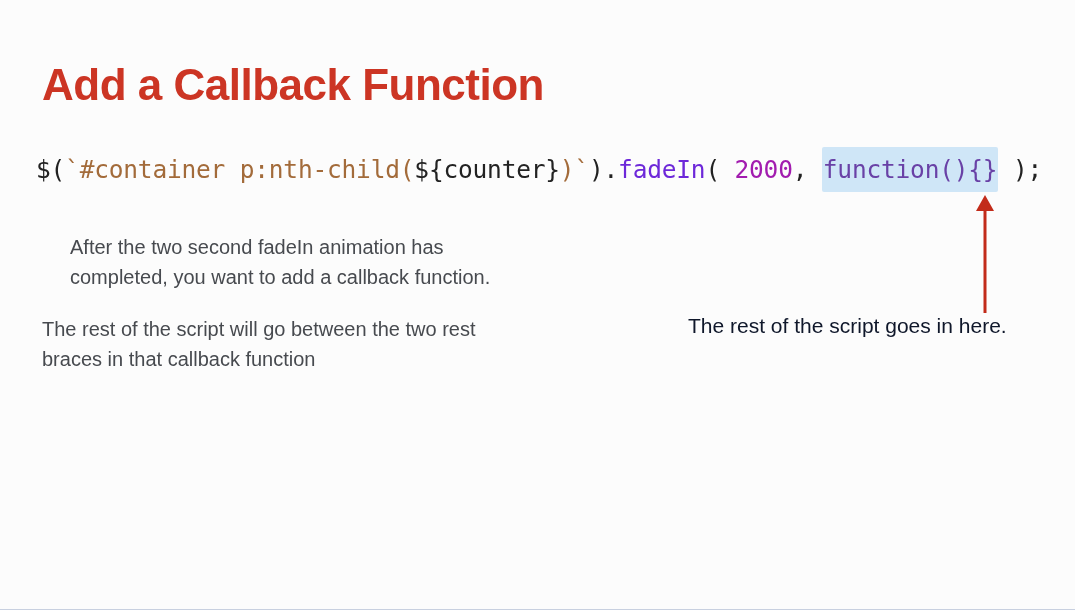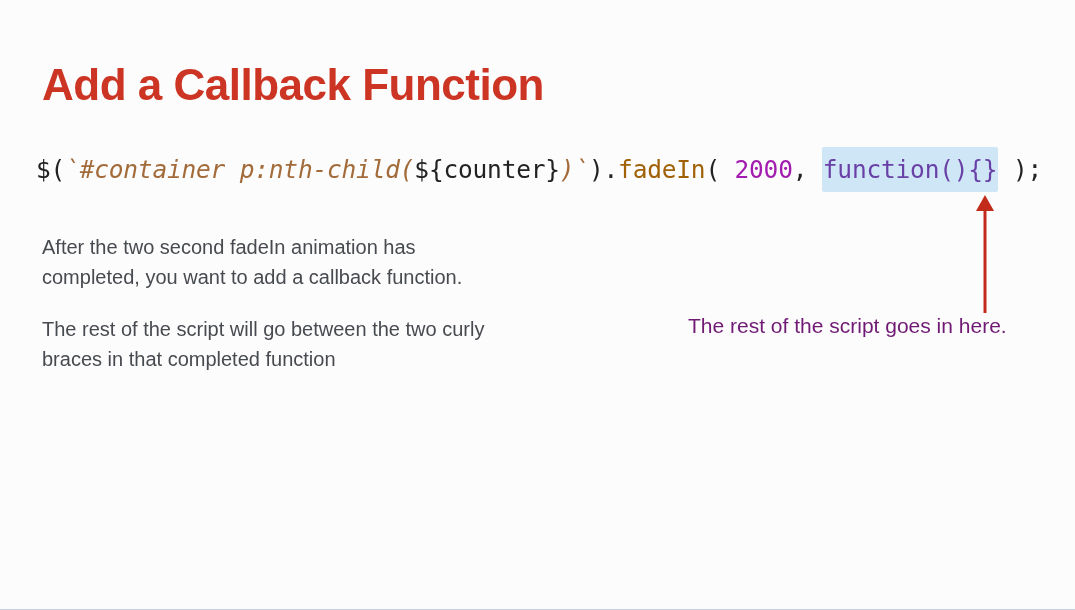--- a/index.html
+++ b/index.html
@@ -27,66 +27,66 @@
       position: absolute;
       left: 36px;
       top: 155px;
       font-family: "Menlo", "Consolas", monospace;
       font-size: 24.5px;
       letter-spacing: -0.2px;
       white-space: nowrap;
       color: #333;
     }
     .code-line .tok-black { color: #222; }
-    .code-line .tok-brown { color: #a36b3a; font-style: italic; }
-    .code-line .tok-purple { color: #a16207; }
+    .code-line .tok-brown { color: #a36b3a; }
+    .code-line .tok-purple { color: #6d28d9; }
     .code-line .tok-green { color: #a21caf; }
     .code-line .tok-callback {
       color: #6941a6;
       background: #cfe6f7;
       padding: 8px 1px;
       border-radius: 2px;
     }
     .left-para {
       position: absolute;
       left: 42px;
       width: 470px;
       font-size: 20px;
       line-height: 1.5;
       color: #474a4f;
       font-weight: 400;
     }
-    .para1 { top: 232px; }
+    .para1 { top: 232px; margin-left: 28px; }
     .para2 { top: 314px; }
     .annotation {
       position: absolute;
       left: 688px;
       top: 314px;
       font-size: 21px;
-      color: #701a75;
+      color: #0f172a;
       font-weight: 400;
     }
     .arrow {
       position: absolute;
       left: 973px;
       top: 195px;
     }
     .arrow svg { display: block; }
   </style>
 </head>
 <body>
 
 <h1 class="title">Add a Callback Function</h1>
 
 <div class="code-line">
   <span class="tok-black">$(</span><span class="tok-brown">`#container p:nth-child(</span><span class="tok-black">${</span><span class="tok-black">counter</span><span class="tok-black">}</span><span class="tok-brown">)`</span><span class="tok-black">).</span><span class="tok-purple">fadeIn</span><span class="tok-black">( </span><span class="tok-green">2000</span><span class="tok-black">, </span><span class="tok-callback">function(){}</span><span class="tok-black"> );</span>
 </div>
 
 <p class="left-para para1">After the two second fadeIn animation has completed, you want to add a callback function.</p>
-<p class="left-para para2">The rest of the script will go between the two curly braces in that completed function</p>
+<p class="left-para para2">The rest of the script will go between the two rest braces in that callback function</p>
 
 <div class="annotation">The rest of the script goes in here.</div>
 
 <div class="arrow">
   <svg width="24" height="118" viewBox="0 0 24 118">
     <line x1="12" y1="14" x2="12" y2="118" stroke="#c22b1a" stroke-width="3"></line>
     <polygon points="12,0 3,16 21,16" fill="#c22b1a"></polygon>
   </svg>
 </div>
 

